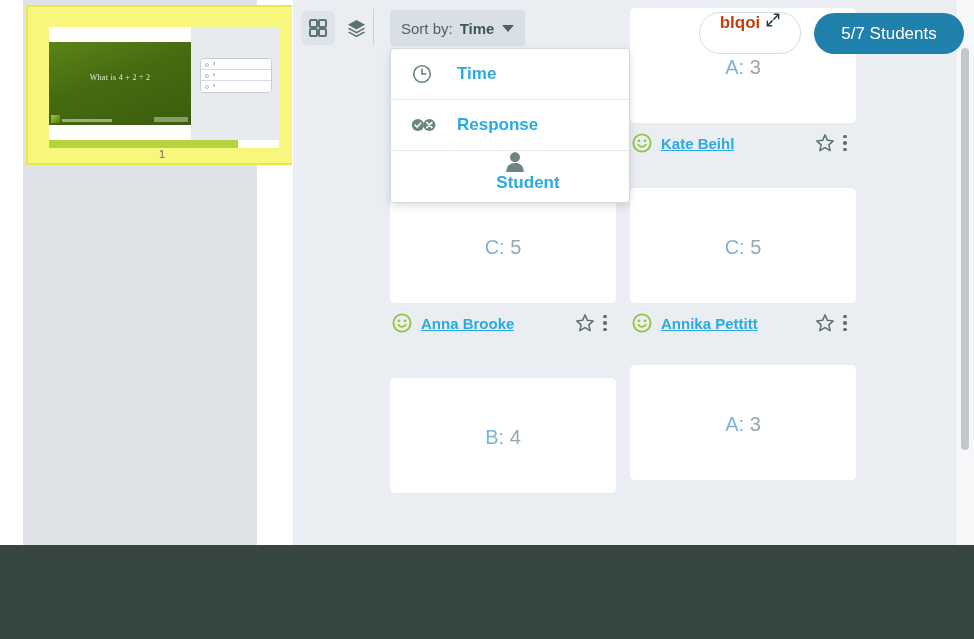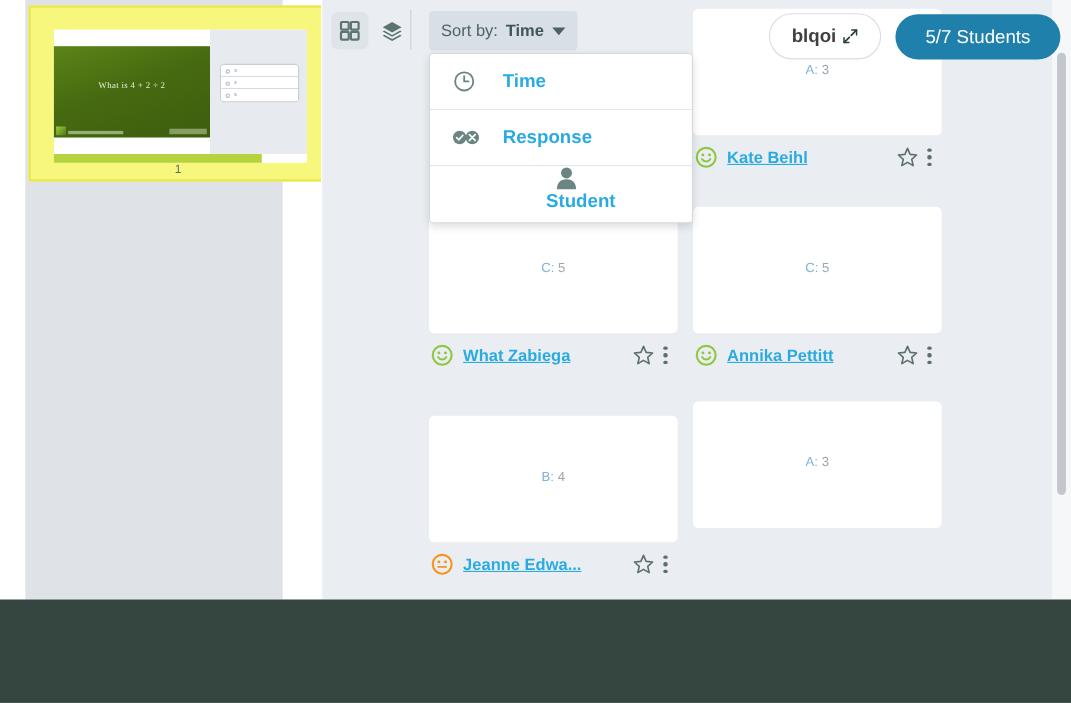--- a/index.html
+++ b/index.html
@@ -129,41 +129,41 @@
   .dd-item:last-child { border-bottom: none; flex-direction: column; }
   .dd-icon { width: 30px; display:flex; align-items:center; color:#6a8582; }
   .dd-label {
     margin-left: 16px; font-size: 17px; font-weight: bold; color: #29ABE2;
   }
 
   
   .code-pill {
     position: absolute; left: 699px; top: 12px; width: 102px; height: 42px;
     background: #ffffff; border: 1px solid #d7dde3; border-radius: 22px;
-    display: flex; align-items: center; justify-content: center;
-    font-size: 17px; font-weight: bold; color: #404040; z-index: 45; cursor: pointer;
+    display: flex; justify-content: center;
+    font-size: 17px; font-weight: bold; color: #c2410c; z-index: 45; cursor: pointer;
   }
   .code-pill .expand-ic { margin-left: 6px; display:flex; }
   .students-pill {
     position: absolute; left: 814px; top: 13px; width: 150px; height: 41px;
     background: #1f81ab; border-radius: 21px;
     display: flex; align-items: center; justify-content: center;
     font-size: 17px; color: #ffffff; z-index: 45; cursor: pointer;
   }
 
   
   .grid { position: absolute; left: 0; top: 0; width: 682px; height: 545px; }
   .card-cell { position: absolute; width: 226px; }
   .card-box {
     width: 226px; height: 115px; background: #ffffff; border-radius: 5px;
     position: relative;
   }
   .card-answer {
     position: absolute; left: 0; right: 0; top: 48px; text-align: center;
-    font-size: 12px; color: #9aa5ad;
+    font-size: 20px; color: #9aa5ad;
   }
   .card-answer .letter { color: #7fb3d5; }
   .card-foot {
     position: relative; height: 40px; display: flex; align-items: center;
     padding: 0 2px;
   }
   .emoji { width: 20px; height: 20px; flex: 0 0 20px; }
   .student-name {
     margin-left: 9px; font-size: 15px; font-weight: bold; color: #29ABE2;
     white-space: nowrap; overflow: hidden; cursor: pointer; text-decoration: underline;
@@ -289,21 +289,21 @@
           <div class="card-box">
             <div class="card-answer"><span class="letter">C:</span> <span>5</span></div>
           </div>
           <div class="card-foot">
             <span class="emoji"><svg width="20" height="20" viewBox="0 0 20 20" aria-hidden="true">
                 <circle cx="10" cy="10" r="8.6" fill="none" stroke="#8ec63f" stroke-width="1.9"></circle>
                 <circle cx="7" cy="7.8" r="1.35" fill="#8ec63f"></circle>
                 <circle cx="13" cy="7.8" r="1.35" fill="#8ec63f"></circle>
                 <path d="M6.2 11.6 A4.4 4.4 0 0 0 13.8 11.6" fill="none" stroke="#8ec63f" stroke-width="1.7" stroke-linecap="round"></path>
               </svg></span>
-            <span class="student-name">What Zabiega</span>
+            <span class="student-name">Anna Brooke</span>
             <span class="foot-spacer"></span>
             <span class="star-btn"><svg width="22" height="22" viewBox="0 0 24 24" aria-hidden="true">
                 <path d="M12 3.1 L14.6 9.1 L21 9.7 L16.2 14 L17.6 20.3 L12 17 L6.4 20.3 L7.8 14 L3 9.7 L9.4 9.1 Z" fill="none" stroke="#5c6f6c" stroke-width="1.6" stroke-linejoin="round"></path>
               </svg></span>
             <span class="kebab-btn">
               <i></i>
               <i></i>
               <i></i>
             </span>
           </div>
@@ -327,38 +327,20 @@
             <span class="kebab-btn">
               <i></i>
               <i></i>
               <i></i>
             </span>
           </div>
         </div>
         <div class="card-cell" style="left: 98px; top: 365px; margin-top: 13px;">
           <div class="card-box">
             <div class="card-answer"><span class="letter">B:</span> <span>4</span></div>
-          </div>
-          <div class="card-foot">
-            <span class="emoji"><svg width="20" height="20" viewBox="0 0 20 20" aria-hidden="true">
-                <circle cx="10" cy="10" r="8.6" fill="none" stroke="#f7941e" stroke-width="1.9"></circle>
-                <circle cx="7" cy="7.8" r="1.35" fill="#f7941e"></circle>
-                <circle cx="13" cy="7.8" r="1.35" fill="#f7941e"></circle>
-                <path d="M6.4 12.4 H13.6" stroke="#f7941e" stroke-width="1.7" stroke-linecap="round"></path>
-              </svg></span>
-            <span class="student-name">Jeanne Edwa...</span>
-            <span class="foot-spacer"></span>
-            <span class="star-btn"><svg width="22" height="22" viewBox="0 0 24 24" aria-hidden="true">
-                <path d="M12 3.1 L14.6 9.1 L21 9.7 L16.2 14 L17.6 20.3 L12 17 L6.4 20.3 L7.8 14 L3 9.7 L9.4 9.1 Z" fill="none" stroke="#5c6f6c" stroke-width="1.6" stroke-linejoin="round"></path>
-              </svg></span>
-            <span class="kebab-btn">
-              <i></i>
-              <i></i>
-              <i></i>
-            </span>
           </div>
         </div>
         <div class="card-cell" style="left: 338px; top: 365px;">
           <div class="card-box">
             <div class="card-answer"><span class="letter">A:</span> <span>3</span></div>
           </div>
         </div>
       </div>
 
     <div class="dropdown">

